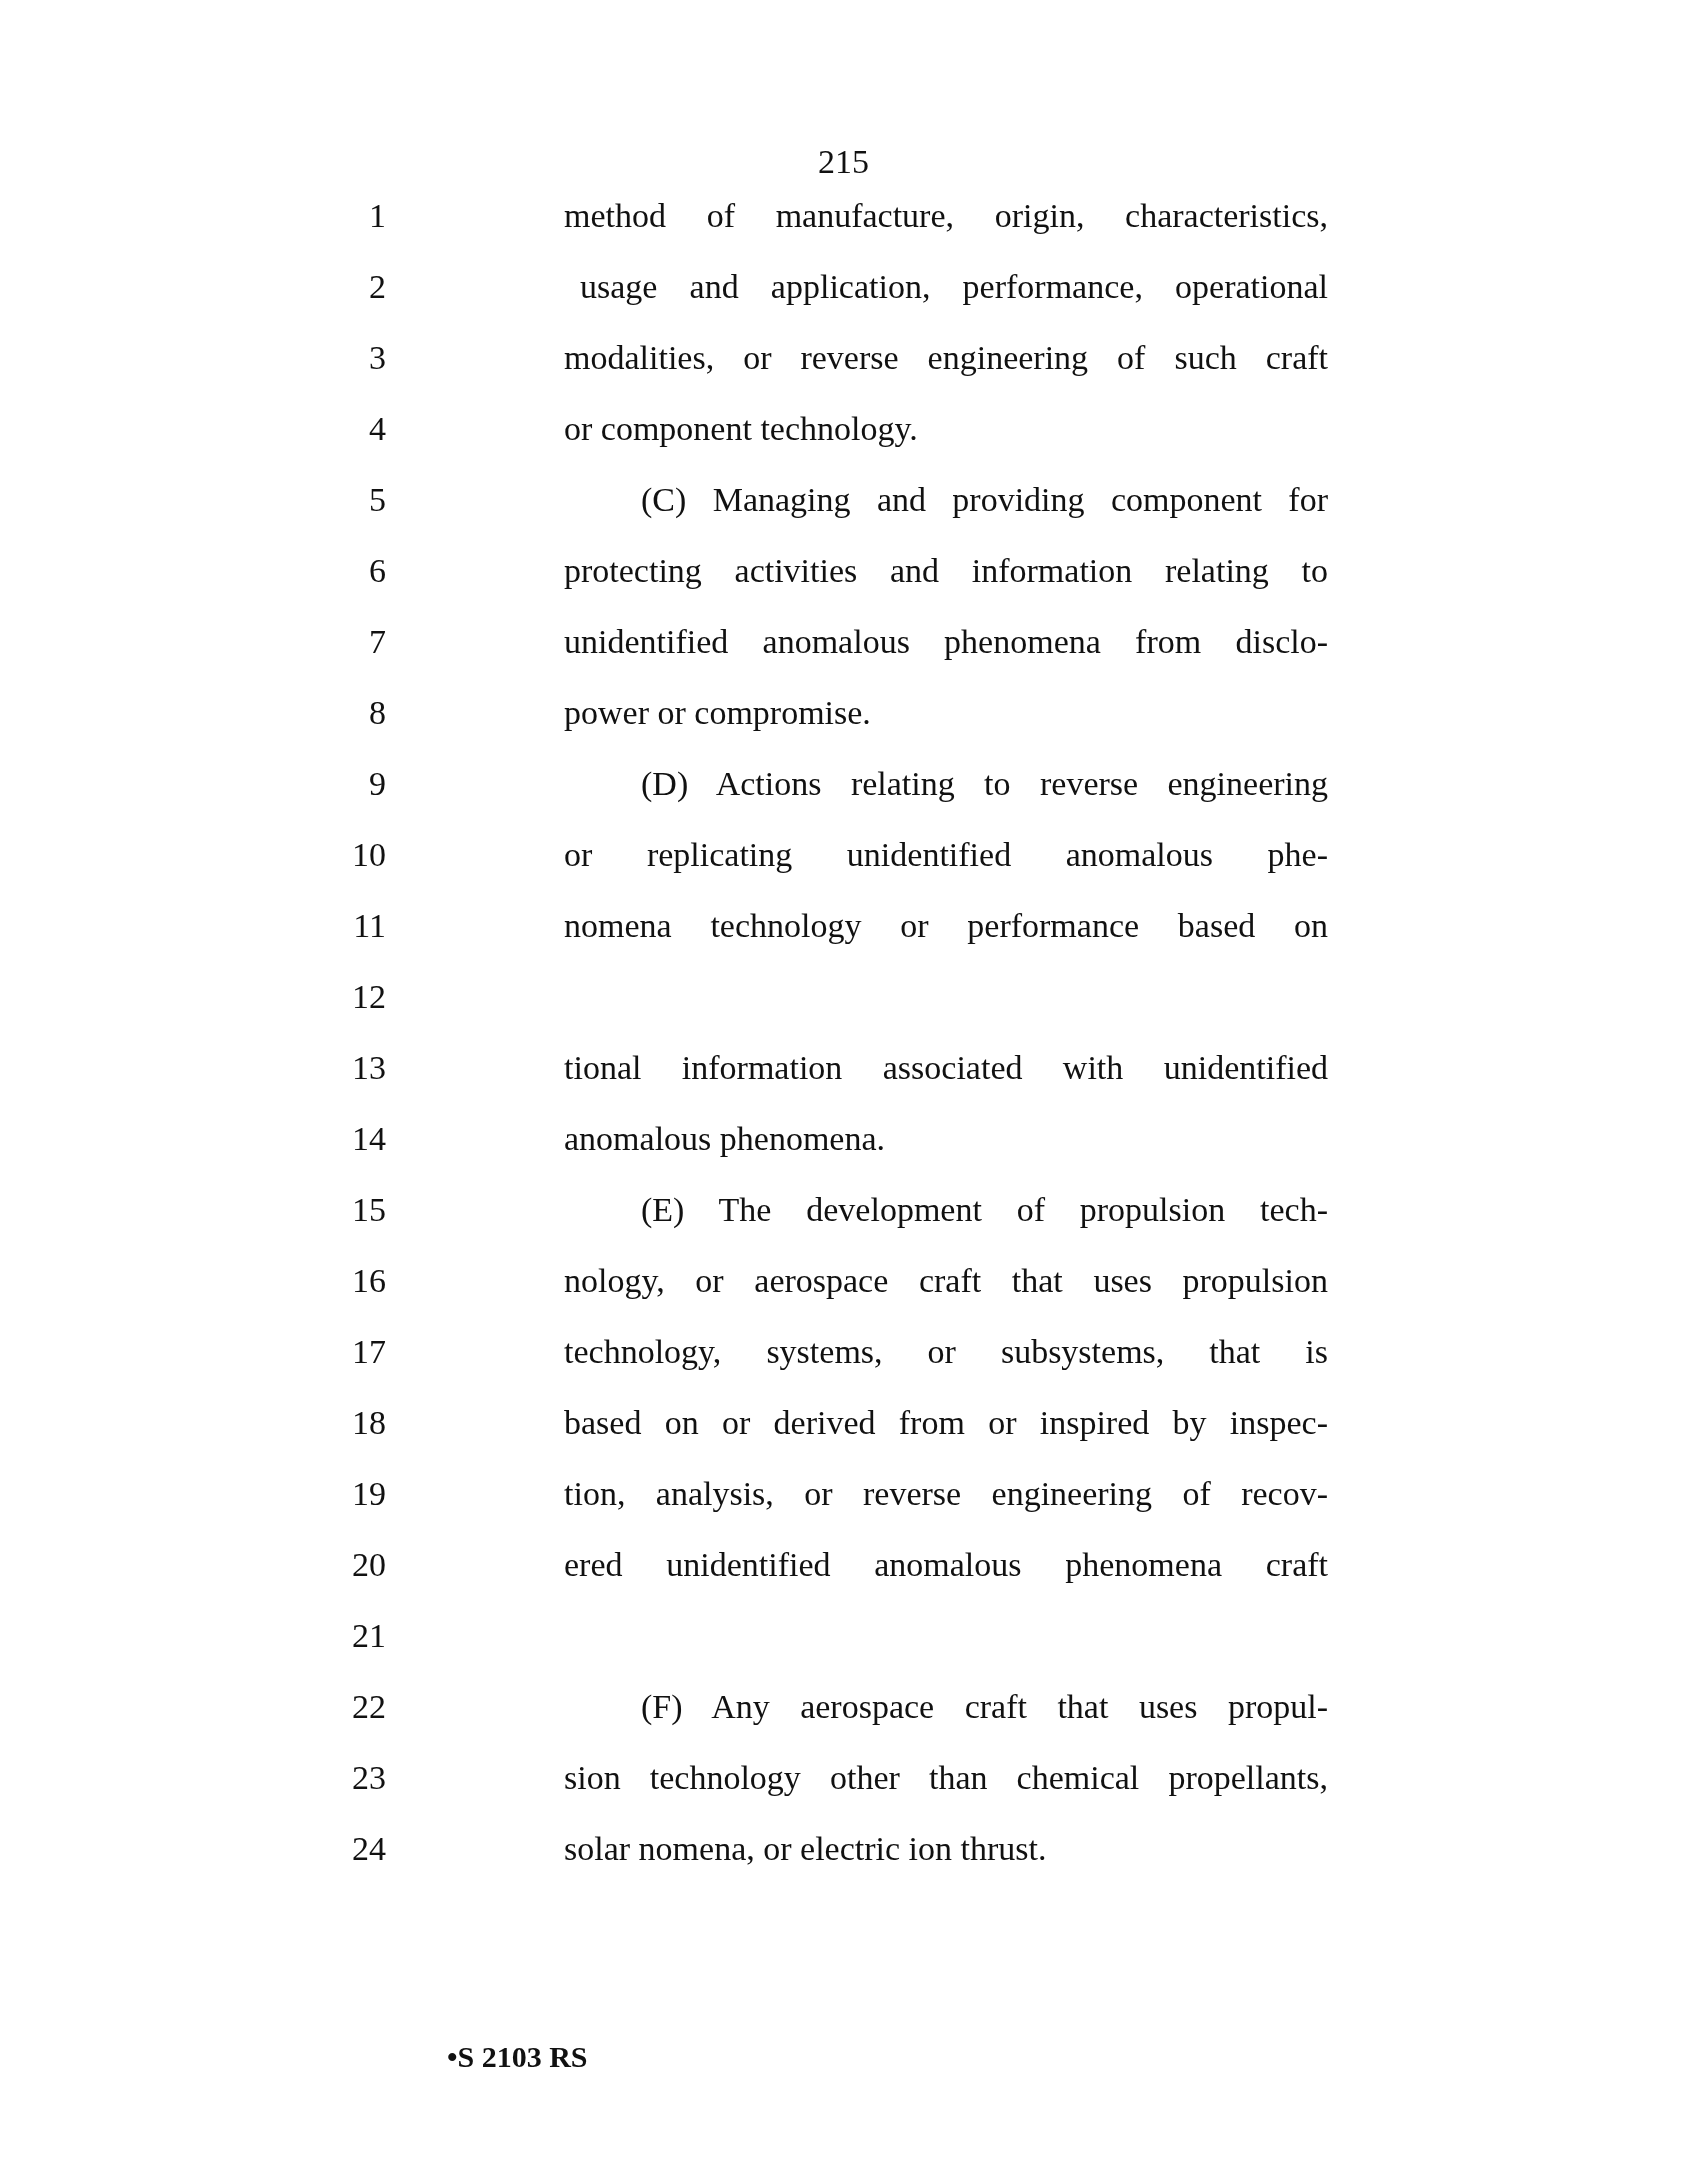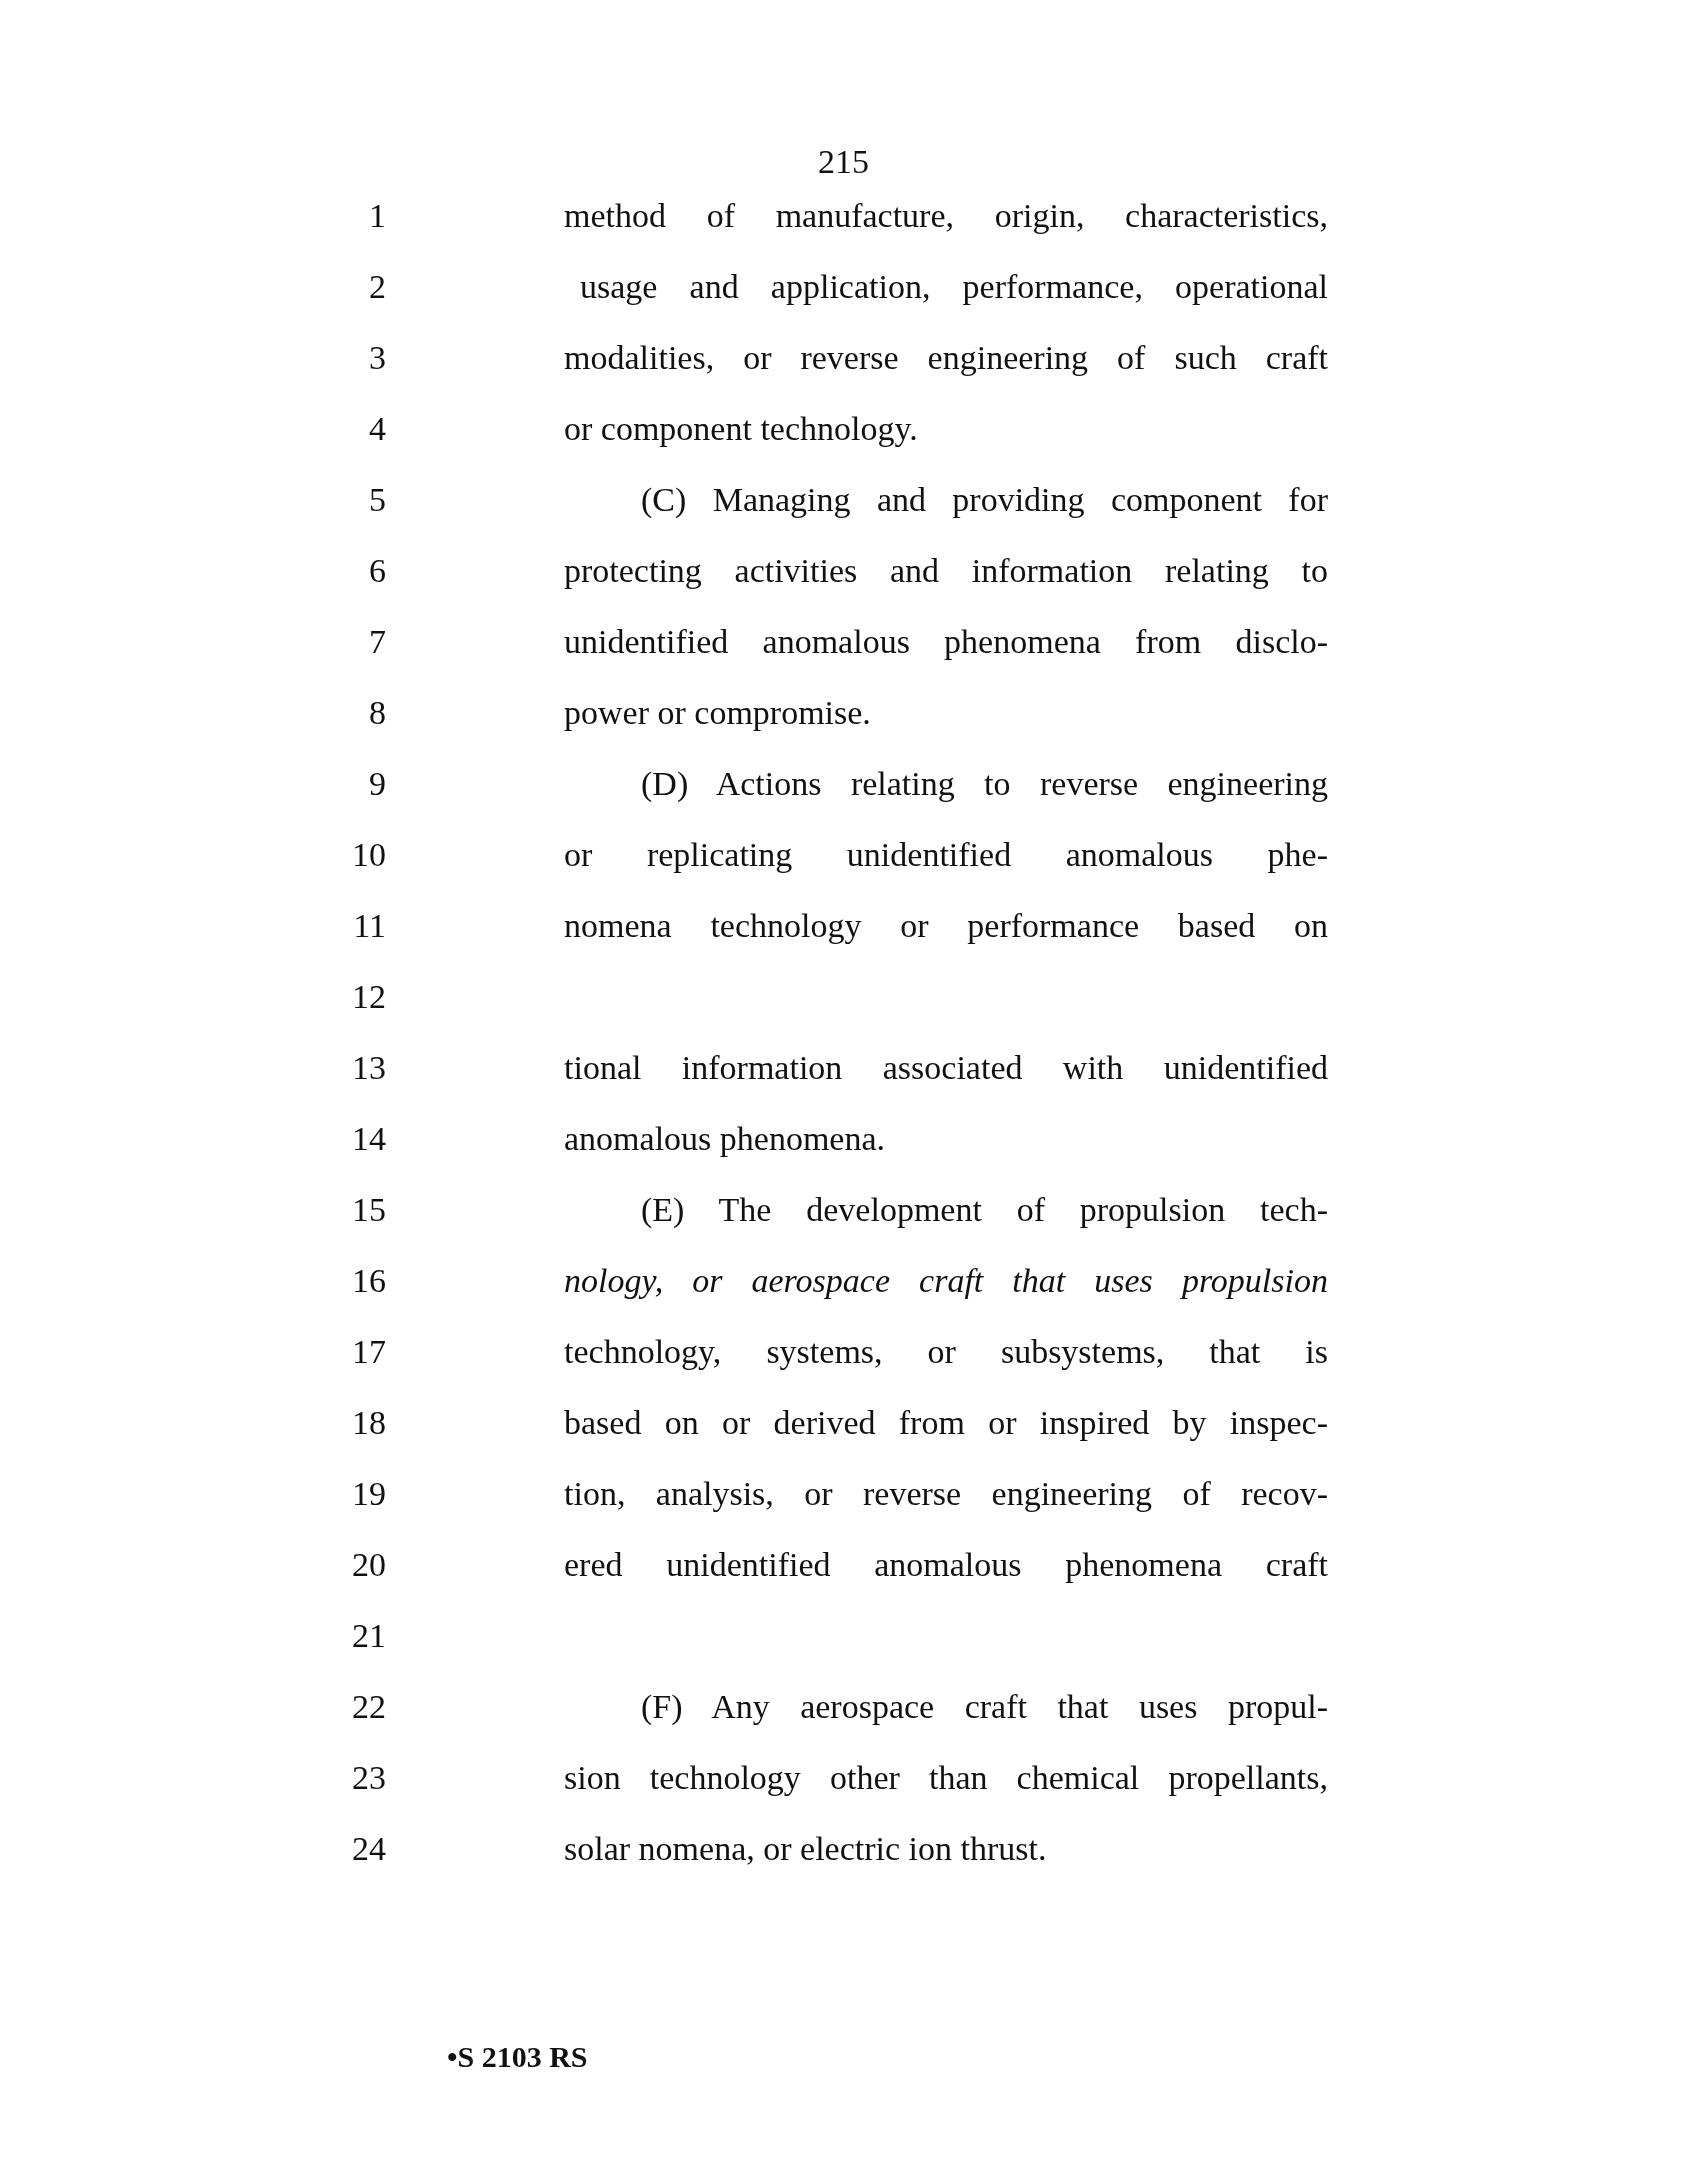--- a/index.html
+++ b/index.html
@@ -86,21 +86,21 @@
       <div class="ltext last">
         <span>anomalous phenomena.</span>
       </div>
     </div>
     <div class="line">
       <div class="lnum">15</div>
       <div class="ltext indent"><span style="display: inline; white-space: nowrap;">(E) The development of propulsion tech-</span></div>
     </div>
     <div class="line">
       <div class="lnum">16</div>
-      <div class="ltext"><span style="display: inline; white-space: nowrap; font-style: italic;">nology, or aerospace craft that uses propulsion</span></div>
+      <div class="ltext"><span style="display: inline; white-space: nowrap;">nology, or aerospace craft that uses propulsion</span></div>
     </div>
     <div class="line">
       <div class="lnum">17</div>
       <div class="ltext"><span style="display: inline; white-space: nowrap;">technology, systems, or subsystems, that is</span></div>
     </div>
     <div class="line">
       <div class="lnum">18</div>
       <div class="ltext"><span style="display: inline; white-space: nowrap;">based on or derived from or inspired by inspec-</span></div>
     </div>
     <div class="line">

